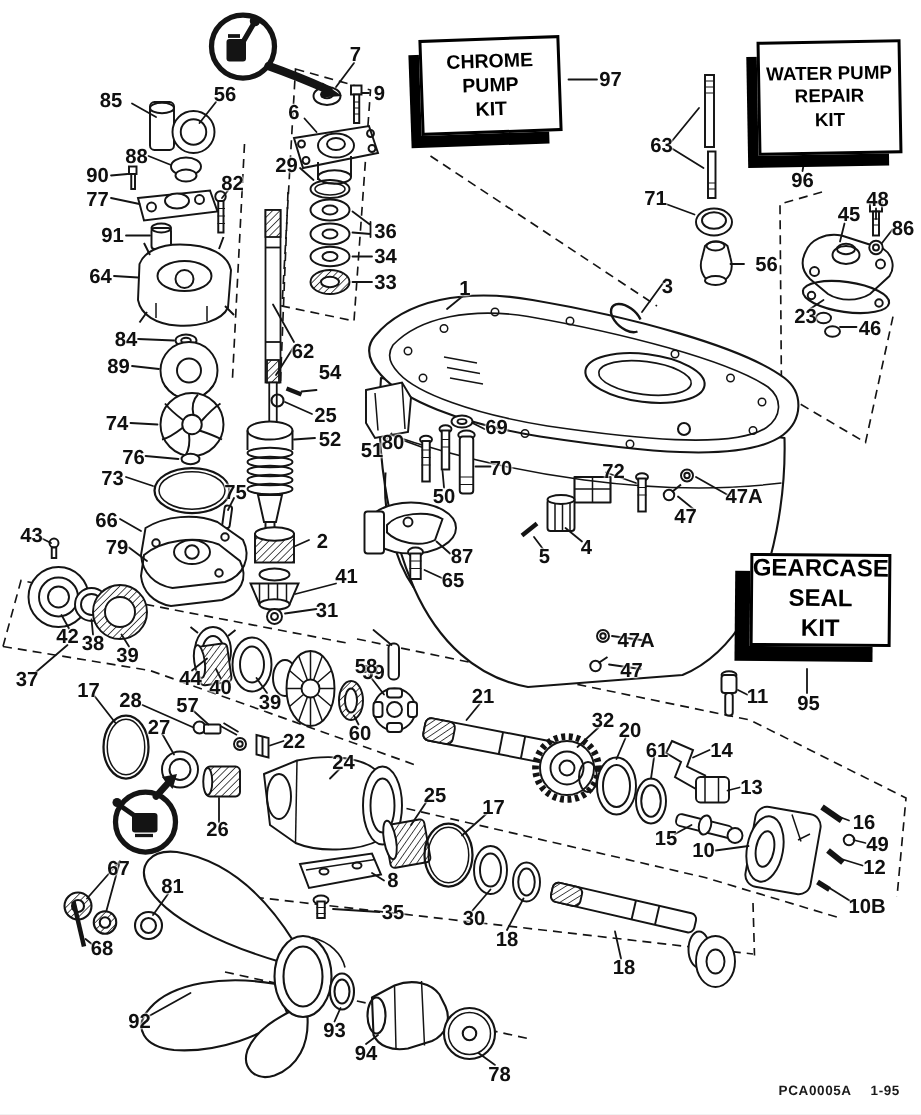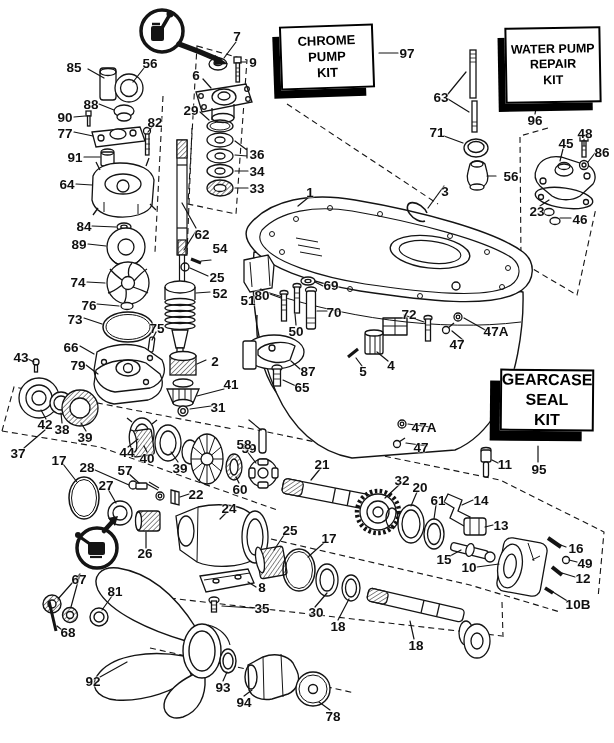--- a/index.html
+++ b/index.html
@@ -818,14 +818,18 @@
       <span class="callout" style="left: 416px; top: 645px;">18</span>
       <span class="callout" style="left: 79px; top: 579px;">67</span>
       <span class="callout" style="left: 115px; top: 591px;">81</span>
       <span class="callout" style="left: 68px; top: 632px;">68</span>
       <span class="callout" style="left: 93px; top: 681px;">92</span>
       <span class="callout" style="left: 223px; top: 687px;">93</span>
       <span class="callout" style="left: 244px; top: 702px;">94</span>
       <span class="callout" style="left: 333px; top: 716px;">78</span>
     </div>
 
-
+<div class="footer">
+  <span>PCA0005A</span>
+  <span>1-95</span>
 </div>
 
+</div>
+
 </body></html>

